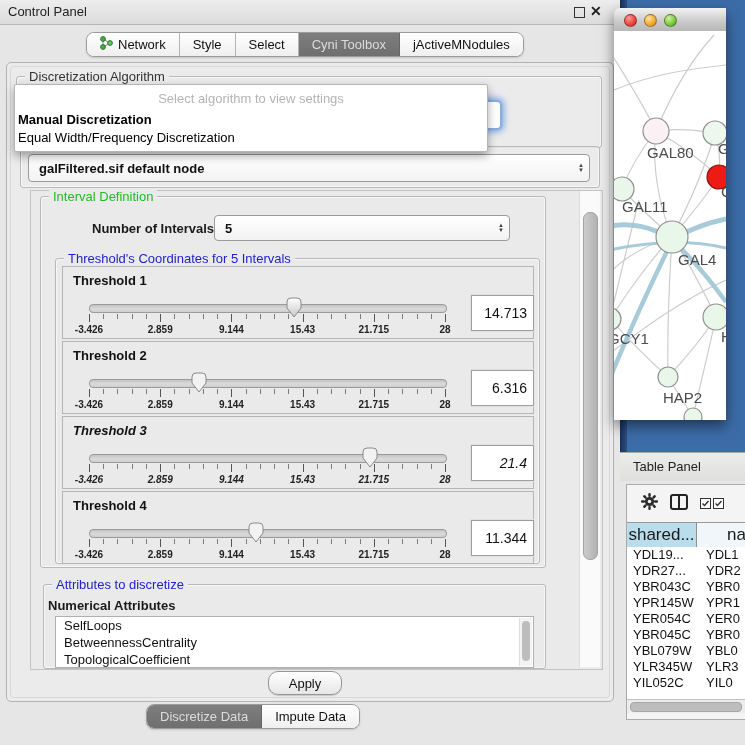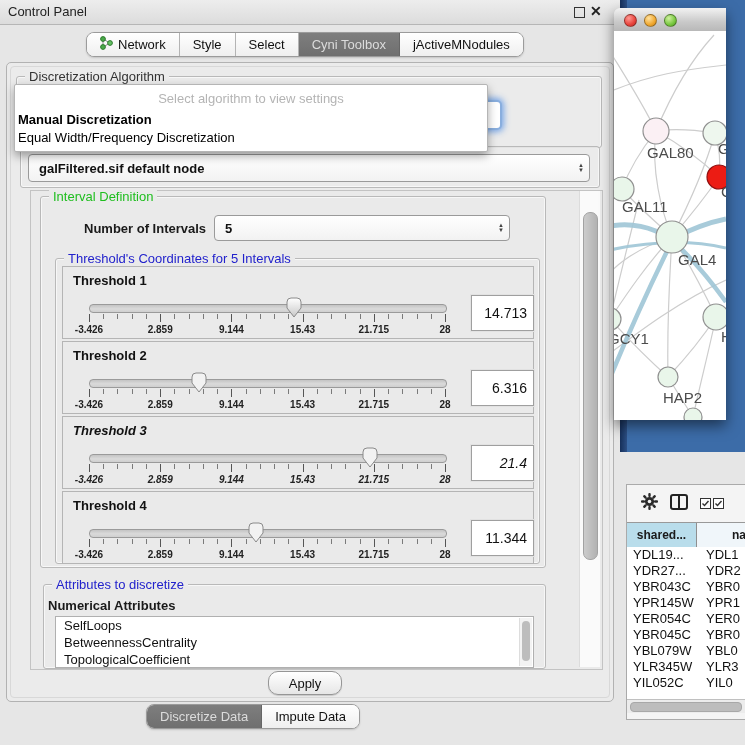--- a/index.html
+++ b/index.html
@@ -88,21 +88,21 @@
   .canvas{position:absolute;left:0;top:23px;width:112px;height:389px;background:#fff;}
 
   .tp-bar{left:620px;top:452px;width:125px;height:28px;background:linear-gradient(#ececea,#dededc);
           border-top:1px solid #a8a8a8;border-bottom:1px solid #c2c2c0;}
   .tp-bar .tplabel{position:absolute;left:13px;top:6px;font-size:13px;color:#222;}
   .tp-area{left:620px;top:481px;width:125px;height:264px;background:#e6e6e6;}
   .tp-panel{left:626px;top:484px;width:119px;height:234px;background:#f4f4f4;border:1px solid #aaaaaa;}
   .tp-toolbar{position:absolute;left:0;top:0;width:119px;height:36px;background:#f4f4f4;display:flex;
               align-items:center;gap:12px;padding-left:14px;box-sizing:border-box;}
   .tp-header{position:absolute;left:0;top:37px;width:119px;height:24px;display:flex;border-top:1px solid #999;
-             border-bottom:1px solid #999;font-size:12px;font-weight:bold;}
+             border-bottom:1px solid #999;font-size:17px;}
   .hcell1{width:69px;background:#b9ddeb;border-right:1px solid #8f8f8f;display:flex;align-items:center;justify-content:center;}
   .hcell2{flex:1;background:#f0f6fa;display:flex;align-items:center;justify-content:flex-end;overflow:hidden;}
   .tp-rows{position:absolute;left:0;top:62px;width:119px;height:152px;background:#fff;overflow:hidden;}
   .trow{display:flex;height:16px;font-size:13px;color:#111;}
   .tcell1{width:69px;padding-left:6px;white-space:nowrap;overflow:hidden;}
   .tcell2{flex:1;padding-left:4px;white-space:nowrap;overflow:hidden;}
   .hscroll{position:absolute;left:0;top:214px;width:119px;height:13px;background:#ececec;border-top:1px solid #c0c0c0;}
   .hthumb{position:absolute;left:3px;top:2px;width:110px;height:8px;border-radius:4px;background:#bdbdbd;border:1px solid #a8a8a8;}
 
   svg text{font-family:"Liberation Sans",sans-serif;}
@@ -167,21 +167,21 @@
   </div>
 
   <div class="abs scrollpane"></div>
   <div class="abs vscroll">
     <div class="vthumb" style="top:21px;height:346px;"></div>
   </div>
 
   <div class="abs groupbox" style="left:40px;top:196px;width:504px;height:370px;background:#eaeaea;">
     <span class="grouptitle gt-green" style="background:#eaeaea;">Interval Definition</span>
   </div>
-  <div class="abs" style="left:84px;top:221px;font-weight:bold;">Number of Intervals</div>
+  <div class="abs" style="left:92px;top:221px;font-weight:bold;">Number of Intervals</div>
   <div class="abs combo" style="left:214px;top:215px;width:294px;height:24px;">
     <span class="ctext">5</span>
     <span class="stepper">
         <span>▲</span>
         <span>▼</span>
       </span>
   </div>
 
   <div class="abs groupbox" style="left:55px;top:258px;width:483px;height:304px;background:#eaeaea;">
     <span class="grouptitle gt-blue" style="background:#eaeaea;">Threshold's Coordinates for 5 Intervals</span>
@@ -471,20 +471,23 @@
           <text x="8" y="181">GAL11</text>
           <text x="64" y="234">GAL4</text>
           <text x="-6" y="313">GCY1</text>
           <text x="107" y="311">H</text>
           <text x="49" y="372">HAP2</text>
         </g>
       </svg>
     </div>
   </div>
 
+  <div class="abs tp-bar">
+    <span class="tplabel">Table Panel</span>
+  </div>
   <div class="abs tp-area"></div>
   <div class="abs tp-panel">
     <div class="tp-toolbar">
       <span>
         <svg width="17" height="17" viewBox="0 0 17 17">
           <g fill="#2a2a2a">
               <circle cx="8.5" cy="8.5" r="4.6"></circle>
           <g>
                 <rect x="7.3" y="0" width="2.4" height="4" rx="1"></rect>
                 <rect x="7.3" y="13" width="2.4" height="4" rx="1"></rect>

